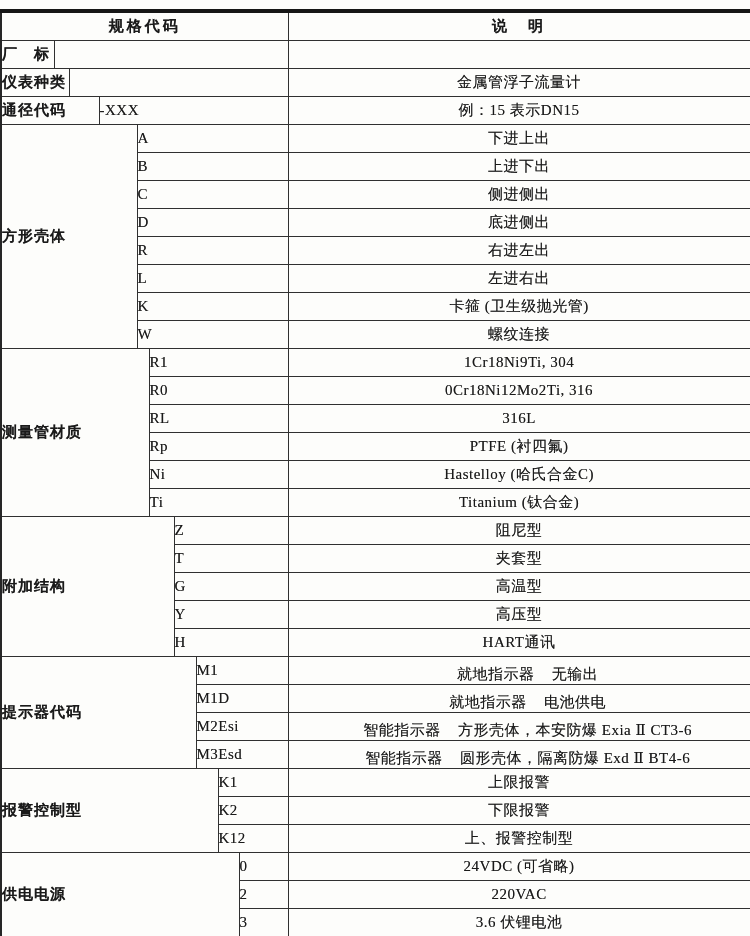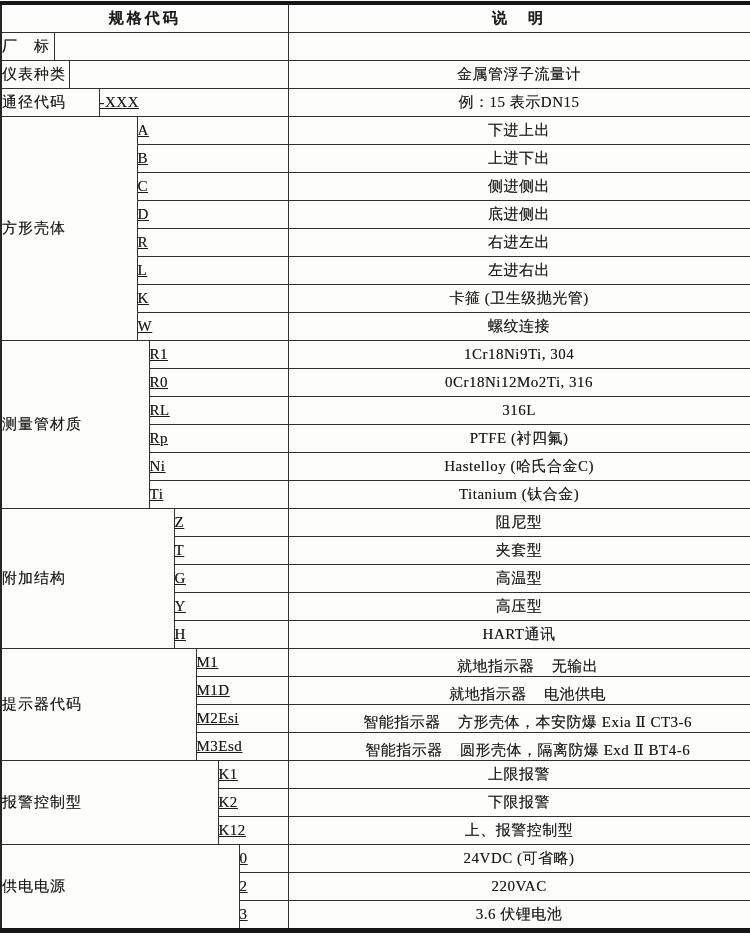--- a/index.html
+++ b/index.html
@@ -3,21 +3,21 @@
 <meta charset="utf-8">
 <style>
   html, body { margin: 0; padding: 0; background: #ffffff; }
   .page {
     width: 750px; height: 936px;
     background: #fdfdfb;
     font-family: "Liberation Serif", "DejaVu Serif", serif;
     color: #1a1a1a;
     overflow: hidden;
     box-sizing: border-box;
-    padding-top: 1px;
+    padding-top: 9px;
   }
   table.spec {
     border-collapse: collapse;
     table-layout: fixed;
     width: 750px;
     border-top: 4px solid #161616;
     border-bottom: 5px solid #161616;
     border-left: 2px solid #262626;
     border-right: 3px solid #262626;
   }
@@ -31,22 +31,22 @@
     overflow: hidden;
     text-shadow: 0 0 0.5px rgba(20,20,20,0.55);
   }
   td.hdr {
     font-weight: bold;
     font-size: 17px;
     text-align: center;
     letter-spacing: 3px;
     height: 25px;
   }
-  td.label { padding-left: 8px; letter-spacing: 1px; }
-  td.code  { padding-left: 9px; letter-spacing: 0.5px; text-decoration: underline; }
+  td.label { padding-left: 8px; letter-spacing: 1px; font-weight: bold; }
+  td.code  { padding-left: 9px; letter-spacing: 0.5px; }
   td.desc  { padding-left: 21px; letter-spacing: 0.5px; text-align: center; }
   td.desc .d1 { display: inline-block; min-width: 112px; margin-top: 8px; }
 </style>
 </head>
 <body>
 
 <div class="page">
   <table class="spec">
     <colgroup>
       <col style="width:53px">

